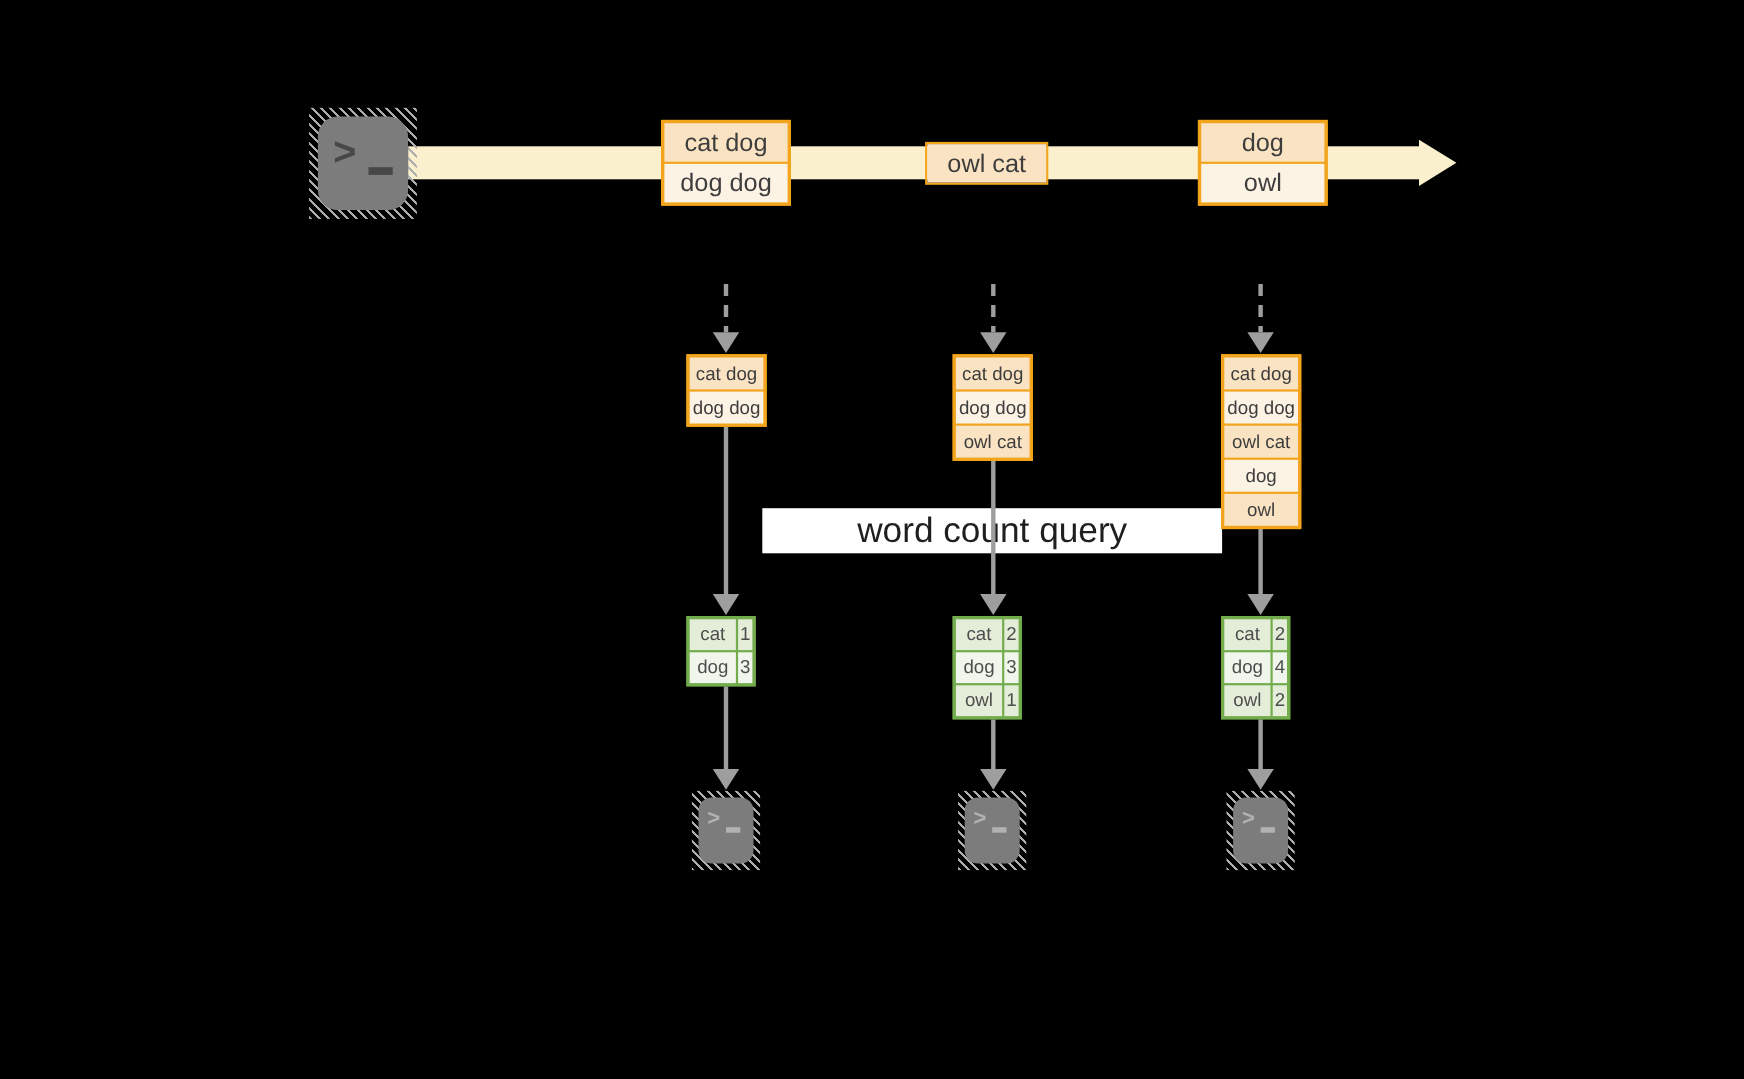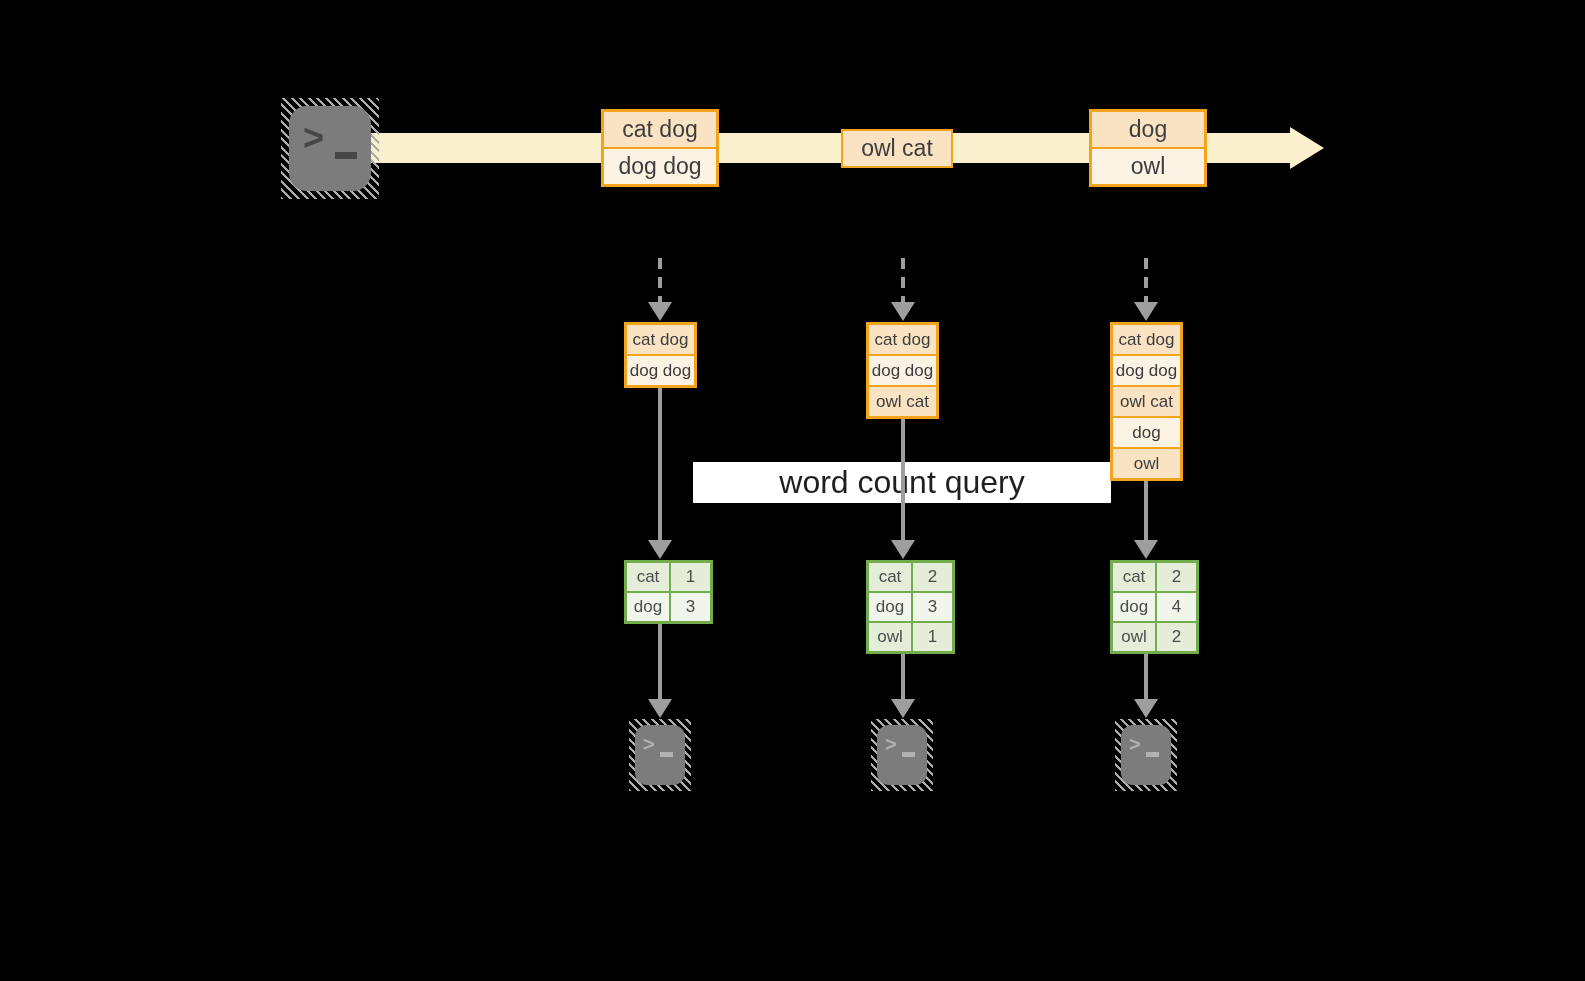--- a/index.html
+++ b/index.html
@@ -18,21 +18,21 @@
   .fa{background:#FAE3C2;}
   .fb{background:#FDF3E4;}
   .ev .row{height:35px;font-size:23px;}
   .ev2{border-width:2px;}
   .ev2 .row{height:35px;font-size:23px;}
   .stk{width:73px;z-index:5;}
   .stk .row{height:29px;font-size:17px;}
 
   
   .gtab{border:3px solid #73AC4D;background:#73AC4D;display:grid;
-        grid-template-columns:42px 1fr;gap:2px;width:89px;z-index:5;}
+        grid-template-columns:42px 1fr;gap:2px;width:63px;z-index:5;}
   .gtab .cell{display:flex;align-items:center;justify-content:center;height:28px;
               font-size:17px;color:#4D4D4D;}
   .ga{background:#E3EDD8;}
   .gb{background:#F1F6EC;}
 
   
   .dashline{width:4px;background:repeating-linear-gradient(to bottom,#9E9E9E 0 11px,transparent 11px 19px);z-index:4;}
   .solidline{width:4px;background:#9E9E9E;z-index:4;}
   .head-down{width:0;height:0;border-left:12px solid transparent;border-right:12px solid transparent;
              border-top:19px solid #9E9E9E;z-index:4;}

